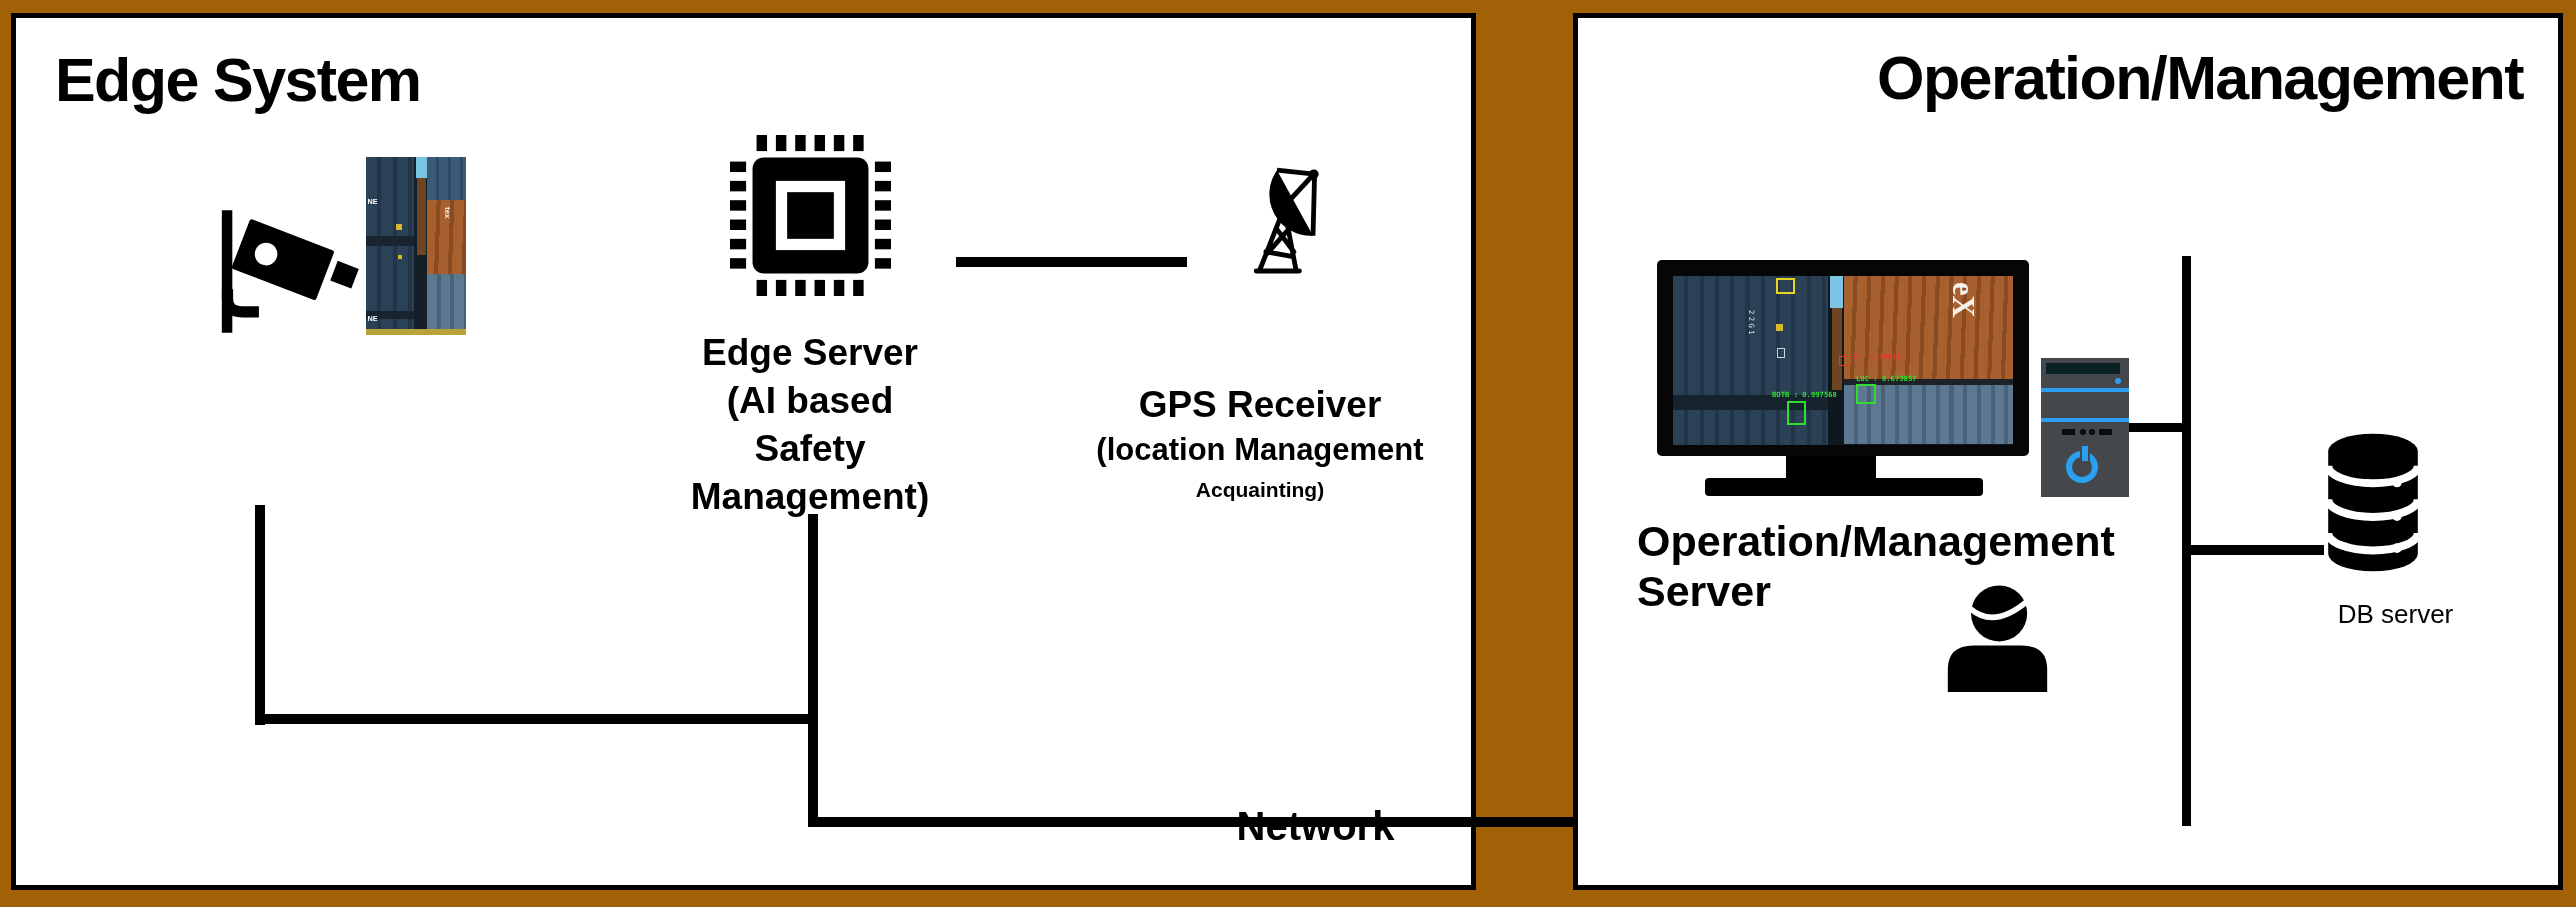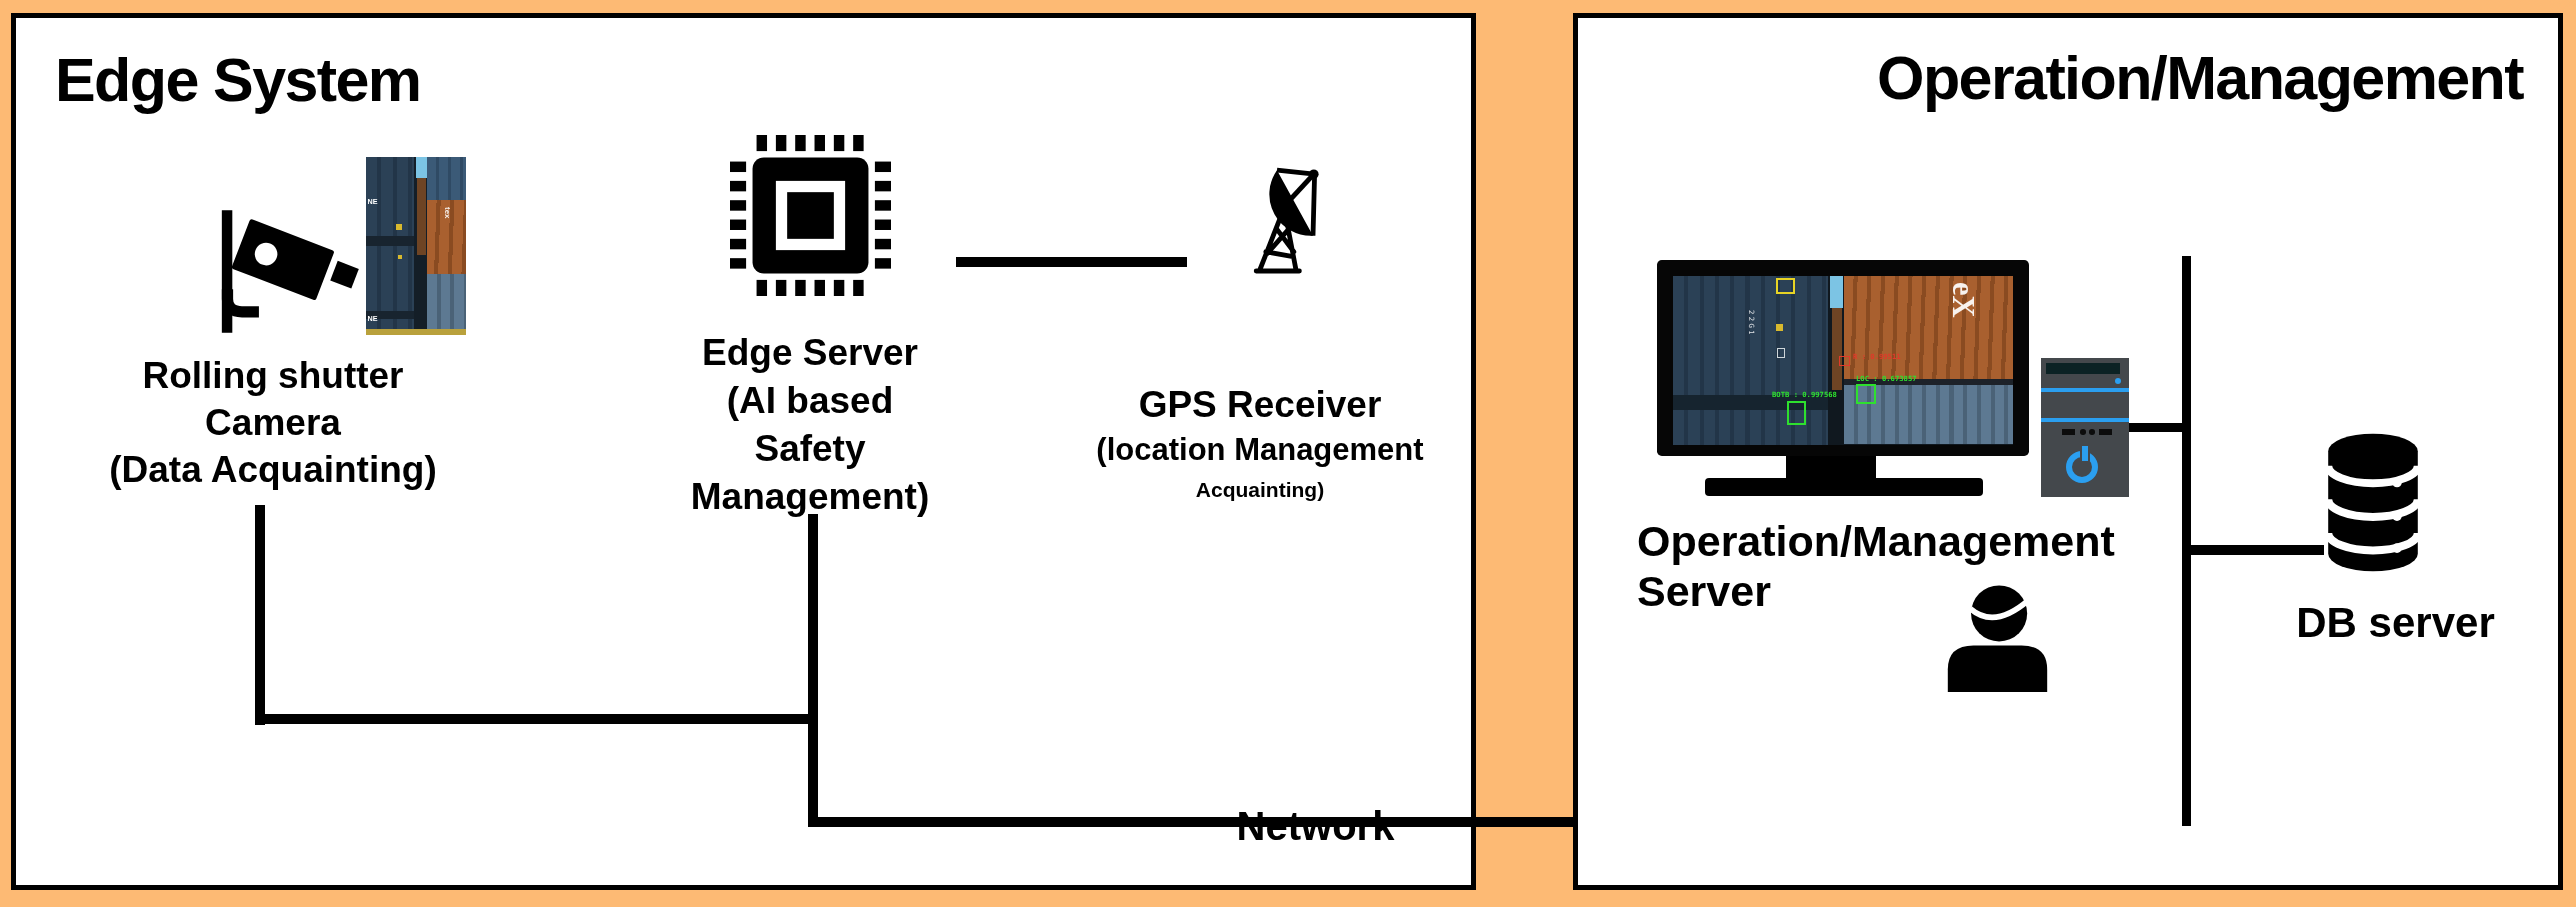--- a/index.html
+++ b/index.html
@@ -1,16 +1,16 @@
 <!DOCTYPE html>
 <html style="font-size:13px"><head>
 <meta charset="utf-8">
 <style>
   html,body{margin:0;padding:0;background:#fff;}
-  .stage{position:relative;width:2576px;height:907px;background:#fdba74;overflow:hidden;
+  .stage{position:relative;width:2576px;height:907px;background:#a16207;overflow:hidden;
          font-family:"Liberation Sans",sans-serif;color:#000;}
   .abs{position:absolute;}
   .line{position:absolute;background:#000;}
   .box{position:absolute;border:5.6px solid #000;box-sizing:border-box;background:#fff;}
   .boxtitle{font-size:61px;font-weight:700;letter-spacing:-1.6px;white-space:nowrap;}
   .nodelabel{font-weight:700;text-align:center;}
   .svgicon{position:absolute;overflow:visible;}
   .det{position:absolute;box-sizing:border-box;}
   .dettext{position:absolute;font-family:"DejaVu Sans Mono",monospace;font-size:7.2px;font-weight:700;white-space:nowrap;}
   .photostripesL{background:repeating-linear-gradient(90deg,#2b4156 0 11.2px,#223548 11.2px 15.3px);}
@@ -46,25 +46,20 @@
     <div class="abs" style="left:51px;top:21px;width:8.8px;height:77px;background:#6e4424;"></div>
     <div class="abs photostripesR" style="left:61px;top:0;width:39px;height:43px;"></div>
     <div class="abs ruststripes" style="left:61px;top:43px;width:39px;height:74px;"></div>
     <div class="abs slatestripes" style="left:61px;top:117px;width:39px;height:56px;"></div>
     <div class="abs" style="left:0;top:172px;width:100px;height:6.4px;background:#b9a13c;"></div>
     <div class="abs" style="left:1.6px;top:40px;font-size:7.2px;font-weight:700;color:#fff;">NE</div>
     <div class="abs" style="left:1.6px;top:157px;font-size:7.2px;font-weight:700;color:#fff;">NE</div>
     <div class="abs" style="left:77px;top:50px;font-size:8px;font-weight:700;color:rgba(255,255,255,.9);writing-mode:vertical-rl;">tex</div>
   </div>
 
-  <div class="abs nodelabel" style="left:96px;top:352px;width:354px;font-size:37px;line-height:47px;">
-    <div>Rolling shutter</div>
-    <div>Camera</div>
-    <div>(Data Acquainting)</div>
-  </div>
 
   <svg class="svgicon" style="left:730px;top:135px;" width="161" height="161" viewBox="0 0 200 200">
     <g fill="#000">
       <rect x="33" y="0" width="13" height="20"></rect>
         <rect x="57" y="0" width="13" height="20"></rect>
         <rect x="81" y="0" width="13" height="20"></rect>
         <rect x="105" y="0" width="13" height="20"></rect>
         <rect x="129" y="0" width="13" height="20"></rect>
         <rect x="153" y="0" width="13" height="20"></rect>
       <rect x="33" y="180" width="13" height="20"></rect>
@@ -182,16 +177,16 @@
 
   <svg class="svgicon" style="left:2325px;top:430px;" width="96" height="145" viewBox="0 0 120 180">
     <path d="M4 26 A56 22 0 0 1 116 26 L116 154 A56 22 0 0 1 4 154 Z" fill="#000"></path>
     <path d="M4 44 A56 22 0 0 0 116 44" stroke="#fff" stroke-width="10" fill="none"></path>
     <path d="M4 86 A56 22 0 0 0 116 86" stroke="#fff" stroke-width="10" fill="none"></path>
     <path d="M4 128 A56 22 0 0 0 116 128" stroke="#fff" stroke-width="10" fill="none"></path>
     <circle cx="90" cy="65" r="6" fill="#fff"></circle>
     <circle cx="90" cy="107" r="6" fill="#fff"></circle>
     <circle cx="90" cy="147" r="6" fill="#fff"></circle>
   </svg>
-  <div class="abs" style="left:2251px;top:599px;width:289px;text-align:center;font-size:42px;font-weight:700;">DB server</div>
+  <div class="abs" style="left:2251px;top:599px;width:289px;text-align:center;font-size:26px;font-weight:400;">DB server</div>
 
 </div>
 
 
 </body></html>

